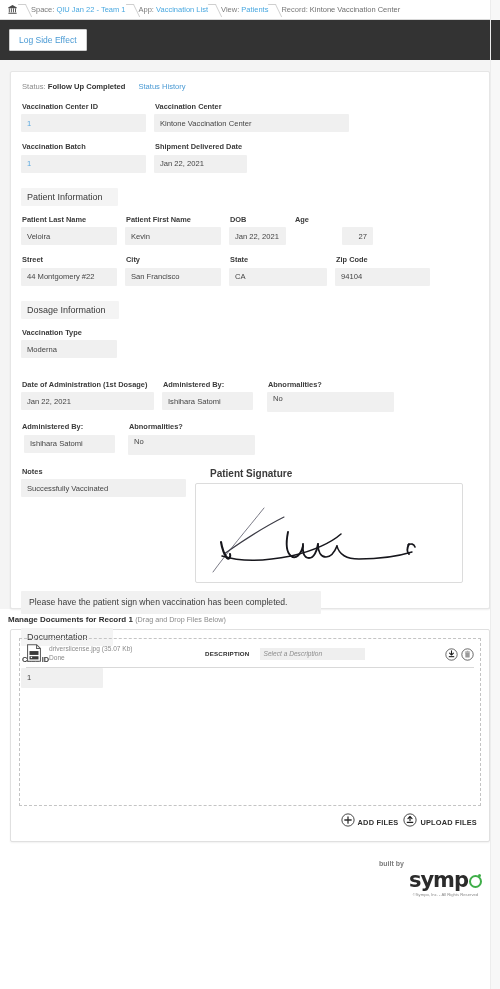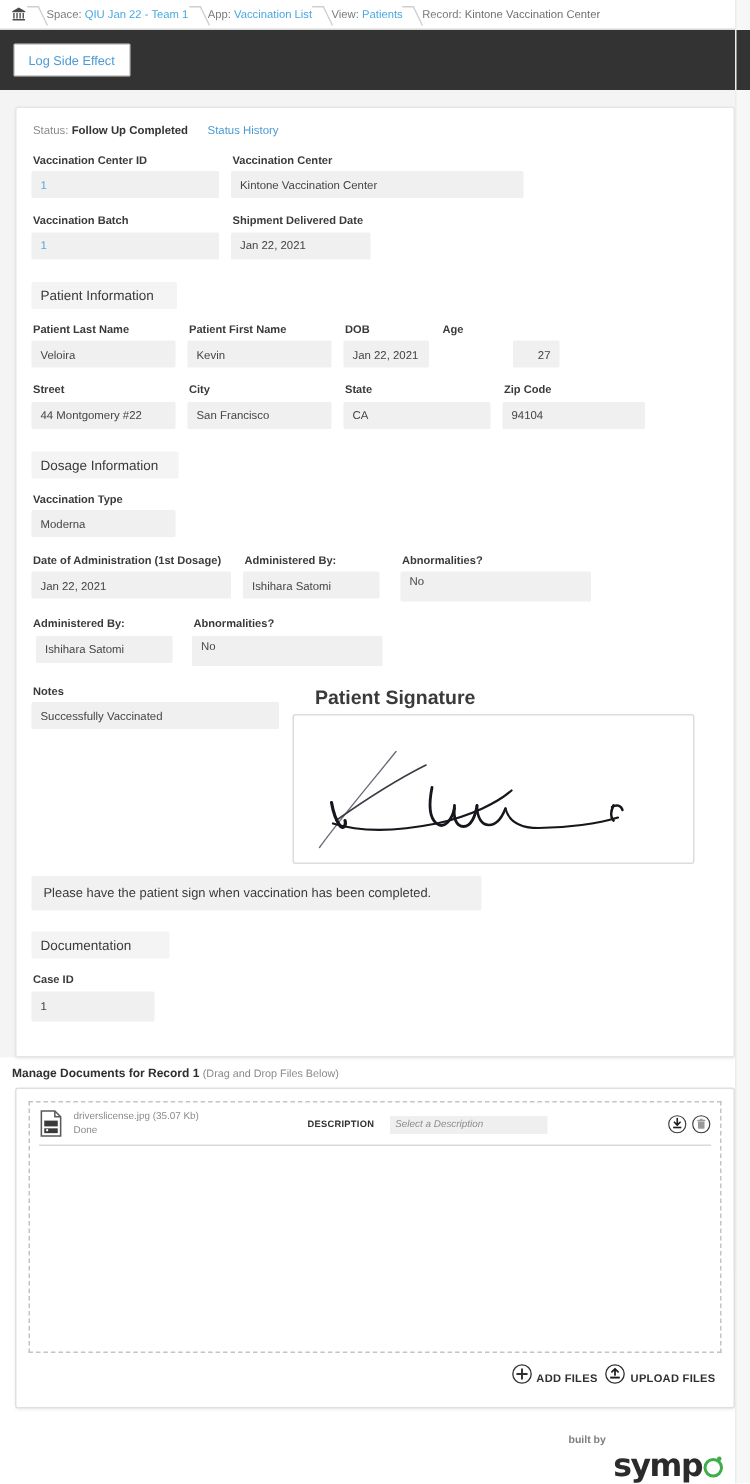--- a/index.html
+++ b/index.html
@@ -56,21 +56,21 @@
     border-radius: 1px;
     cursor: pointer;
     line-height: 1;
     font-family: "Liberation Sans", sans-serif;
   }
 
   
   .page-bg {
     background: #f4f4f4;
     padding: 11px 10px 0 10px;
-    height: 645px;
+    height: 549px;
   }
   .record-card {
     background: #ffffff;
     border: 1px solid #e6e6e6;
     border-radius: 2px;
     box-shadow: 0 1px 2px rgba(0,0,0,0.07);
     padding: 10px 10px 14px 10px;
     height: 100%;
     position: relative;
   }
@@ -106,21 +106,21 @@
     background: #f4f4f4;
     font-size: 9px;
     color: #3a3a3a;
     padding: 4px 9px 4px 6px;
     display: inline-block;
     margin: 4px 0 10px 0;
     border-radius: 1px;
   }
 
   
-  .sig-label { font-size: 13px; font-weight: bold; color: #3a3a3a; margin-bottom: 4px; padding-left: 15px; }
+  .sig-label { font-size: 10px; font-weight: bold; color: #3a3a3a; margin-bottom: 4px; padding-left: 15px; }
   .sig-box {
     width: 268px; height: 100px;
     background: #fff;
     border: 1px solid #dcdcdc;
     border-radius: 2px;
     overflow: hidden;
   }
   .helper-box {
     background: #f1f1f1;
     font-size: 8.6px;
@@ -322,21 +322,21 @@
   
   <div class="section-hdr" style="width:98px;">Dosage Information</div>
 
   <div class="frow">
     <div class="fld">
       <div class="flabel">Vaccination Type</div>
       <div class="fbox" style="width:96px;">Moderna</div>
     </div>
   </div>
 
-  <div class="frow" style="margin-top:12px;">
+  <div class="frow" style="margin-top:23px;">
     <div class="fld" style="width:141px;">
       <div class="flabel">Date of Administration (1st Dosage)</div>
       <div class="fbox" style="width:133px;">Jan 22, 2021</div>
     </div>
     <div class="fld" style="width:105px;">
       <div class="flabel">Administered By:</div>
       <div class="fbox" style="width:91px;">Ishihara Satomi</div>
     </div>
     <div class="fld">
       <div class="flabel">Abnormalities?</div>

